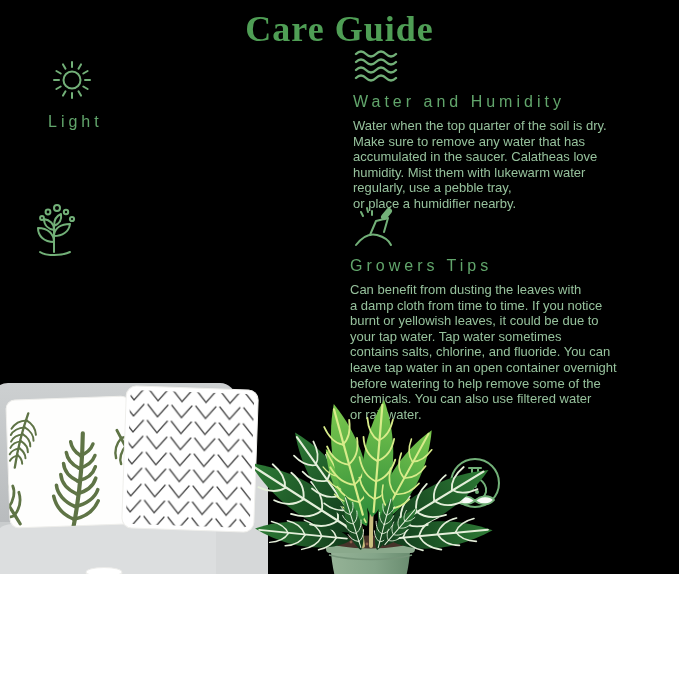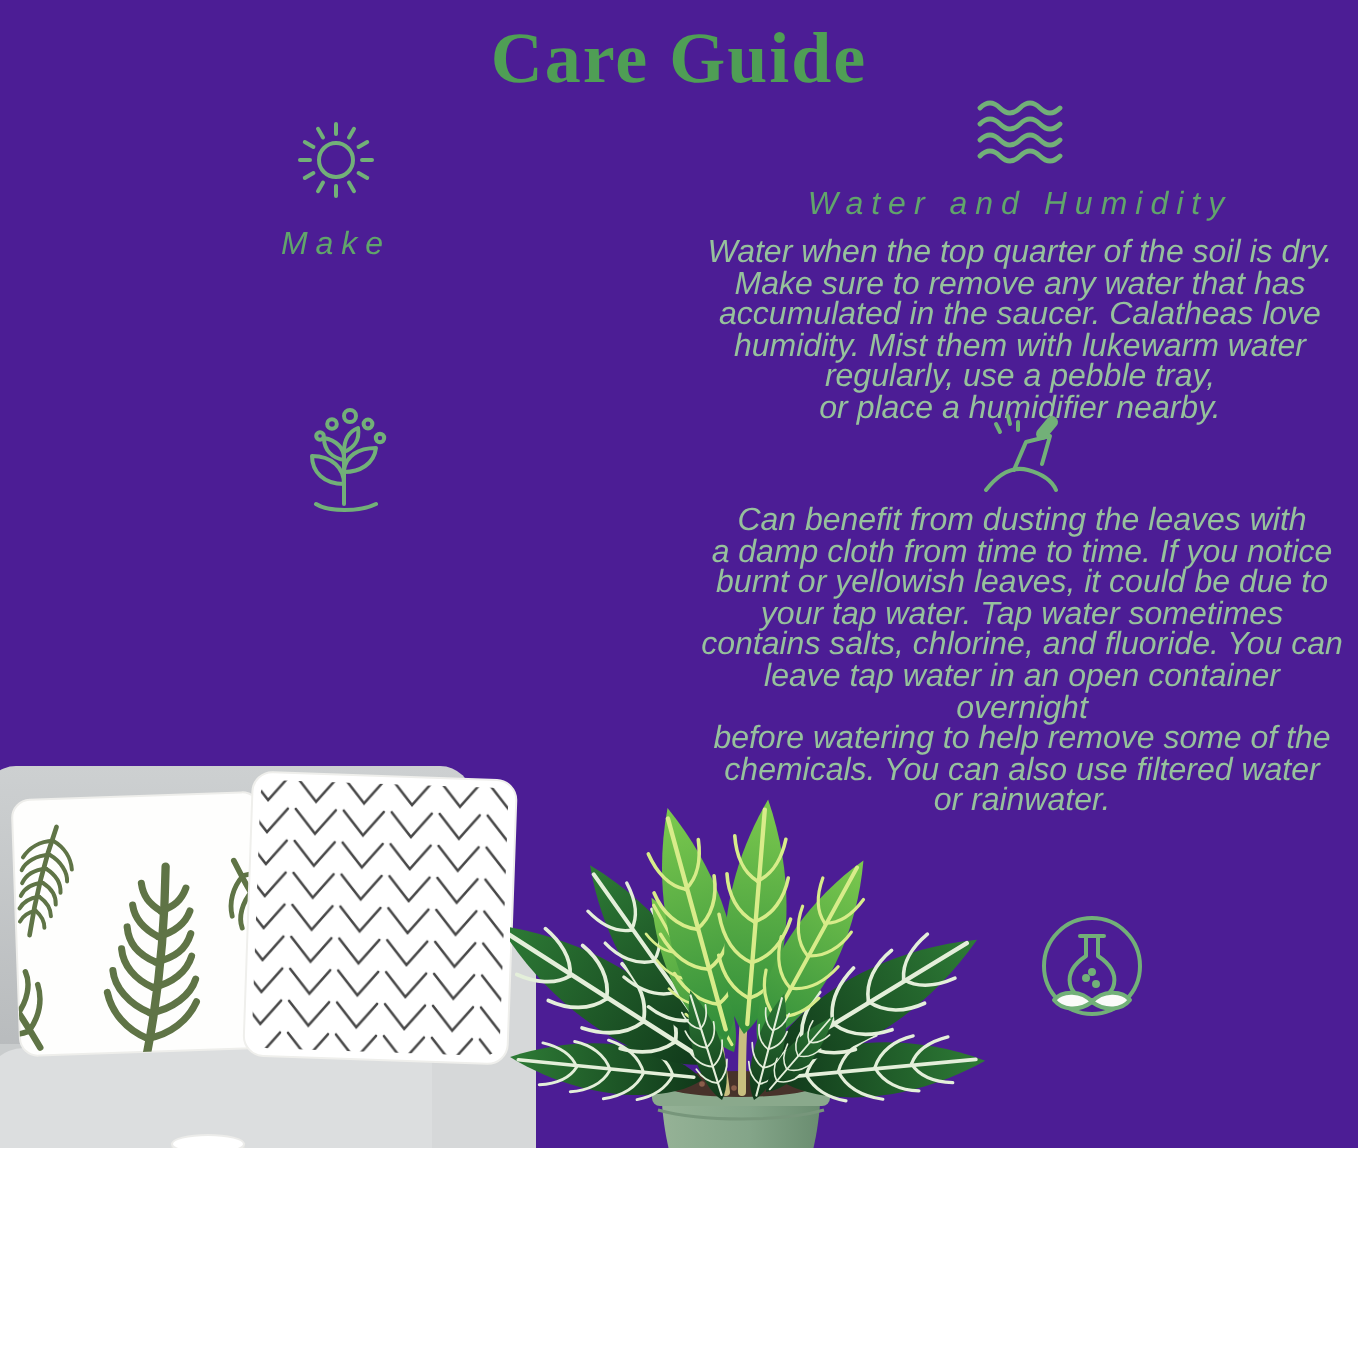--- a/index.html
+++ b/index.html
@@ -1,34 +1,34 @@
 <!DOCTYPE html>
 <html><head>
 <meta charset="utf-8">
 <style>
   html,body{margin:0;padding:0;background:#ffffff;}
   .stage{
     position:relative;width:679px;height:574px;overflow:hidden;
-    background:#4c1d95;font-family:"Liberation Sans",sans-serif;
+    background:#000000;font-family:"Liberation Sans",sans-serif;
   }
   
   .page-title{
     position:absolute;top:8px;left:0;width:100%;text-align:center;
     font-family:"Liberation Serif",serif;font-weight:bold;
     font-size:36px;letter-spacing:1px;color:#4f9e55;margin:0;z-index:4;
   }
   
-  .section{position:absolute;text-align:center;z-index:3;font-style:italic;}
+  .section{position:absolute;z-index:3;}
   .section .icn{display:inline-block;}
   .section h2{
     font-size:16px;font-weight:400;letter-spacing:4px;
     color:#61a56b;margin:5px 0 7px 0;
   }
   .section p{
-    font-size:16px;line-height:15.6px;color:#96c19c;
+    font-size:13px;line-height:15.6px;color:#96c19c;
     margin:0;white-space:pre-line;
   }
   .sec-light{left:48px;top:58px;width:240px;}
   .sec-water{left:353px;top:50px;width:314px;}
   .sec-food{left:28px;top:204px;width:288px;}
   .sec-growers{left:350px;top:202px;width:322px;}
   .sec-tox{left:448px;top:456px;width:196px;}
   
   .baseboard{
     position:absolute;left:240px;right:0;top:630px;height:18px;z-index:1;
@@ -63,21 +63,21 @@
         <line x1="17.5" y1="33.3" x2="15" y2="37.6"></line>
           <line x1="12.7" y1="28.5" x2="8.4" y2="31"></line>
         <line x1="11" y1="22" x2="6" y2="22"></line>
           <line x1="12.7" y1="15.5" x2="8.4" y2="13"></line>
         <line x1="17.5" y1="10.7" x2="15" y2="6.4"></line>
           <line x1="24" y1="9" x2="24" y2="4"></line>
         <line x1="30.5" y1="10.7" x2="33" y2="6.4"></line>
           <line x1="35.3" y1="15.5" x2="39.6" y2="13"></line>
       </g>
     </svg>
-    <h2>Make</h2>
+    <h2>Light</h2>
   </div>
 
   <div class="section sec-water">
     <svg class="icn" width="46" height="34" viewBox="0 0 46 34">
       <g stroke="#72b078" stroke-width="2.4" fill="none" stroke-linecap="round">
         <path d="M3,4 q5,-5 10,0 t10,0 t10,0 t10,0"></path>
         <path d="M3,12 q5,-5 10,0 t10,0 t10,0 t10,0"></path>
         <path d="M3,20 q5,-5 10,0 t10,0 t10,0 t10,0"></path>
         <path d="M3,28 q5,-5 10,0 t10,0 t10,0 t10,0"></path>
       </g>
@@ -113,20 +113,21 @@
     <svg class="icn" width="48" height="46" viewBox="0 0 48 46">
       <g stroke="#72b078" stroke-width="2" fill="none" stroke-linecap="round" stroke-linejoin="round">
         <path d="M6,43 Q16,30 27,33 Q38,36 41,43"></path>
         <path d="M20,33 L26,19 L38,16 L34,30"></path>
         <path d="M39,9 L34,15" stroke-width="6"></path>
         <path d="M13,14 L11,10"></path>
           <path d="M18,10 L17,6"></path>
           <path d="M22,13 L22,9"></path>
       </g>
     </svg>
+    <h2>Growers Tips</h2>
     <p>Can benefit from dusting the leaves with
 a damp cloth from time to time. If you notice
 burnt or yellowish leaves, it could be due to
 your tap water. Tap water sometimes
 contains salts, chlorine, and fluoride. You can
 leave tap water in an open container overnight
 before watering to help remove some of the
 chemicals. You can also use filtered water
 or rainwater.</p>
   </div>

